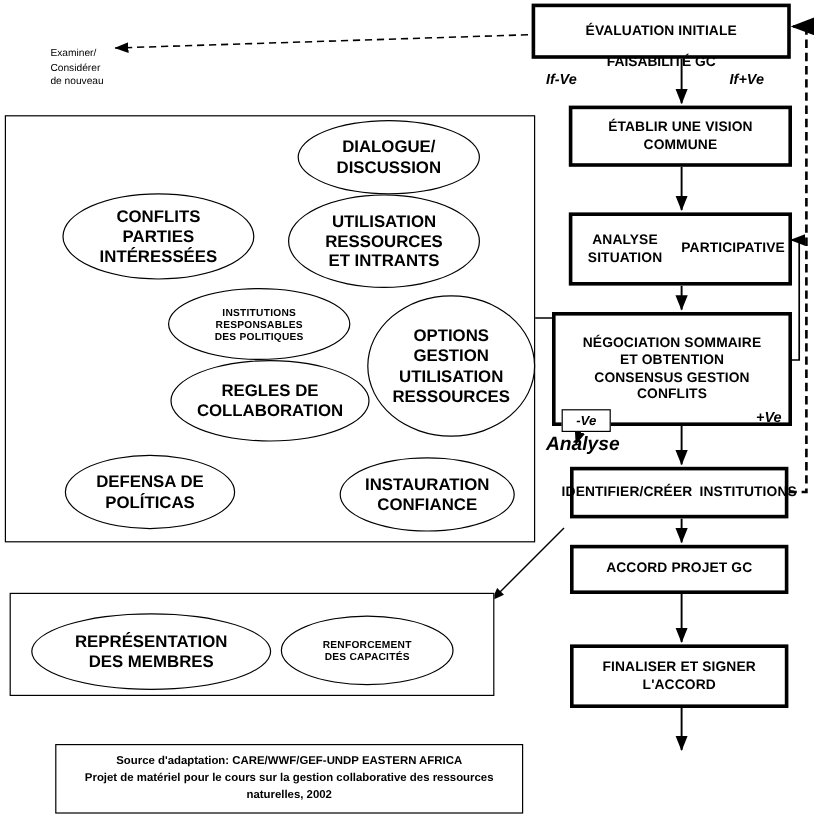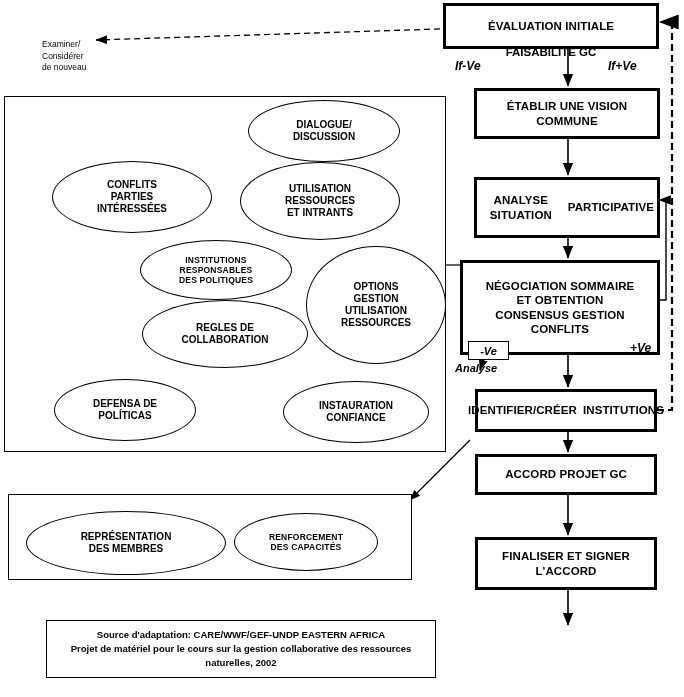--- a/index.html
+++ b/index.html
@@ -51,21 +51,21 @@
   .ell {
     position: absolute;
     border: 1.5px solid #000;
     border-radius: 50%;
     background: #fff;
     display: flex;
     align-items: center;
     justify-content: center;
     text-align: center;
     box-sizing: border-box;
-    font-size: 10px;
+    font-size: 14px;
     font-weight: bold;
     line-height: 1.2;
   }
   .ell.small { font-size: 8.5px; font-weight: bold; letter-spacing: .2px; }
   .ell span { display: block; padding: 0 6px; }
 
   
   .lbl {
     position: absolute;
     font-size: 10px;
@@ -193,21 +193,21 @@
   </div>
   <div class="vlabel" style="left:608px; top:59px;">
     <span>If+Ve</span>
   </div>
   <div class="boxedlabel" style="left:468px; top:341px; width:41px; height:19px; display:flex; align-items:center; justify-content:center;">
     <span>-Ve</span>
   </div>
   <div class="vlabel" style="left:630px; top:341px;">
     <span>+Ve</span>
   </div>
-  <div class="vlabel" style="left:455px; top:362px; font-size:11px;">
+  <div class="vlabel" style="left:455px; top:362px; font-size:16px;">
     <span>Analyse</span>
   </div>
 
   <div class="lbl" style="left:42px; top:28px; font-size:8.5px; line-height:1.35;">
     <span>Examiner/
 Considérer
 de nouveau</span>
   </div>
 
   <div class="panel" style="left:4px; top:96px; width:442px; height:356px;"></div>

